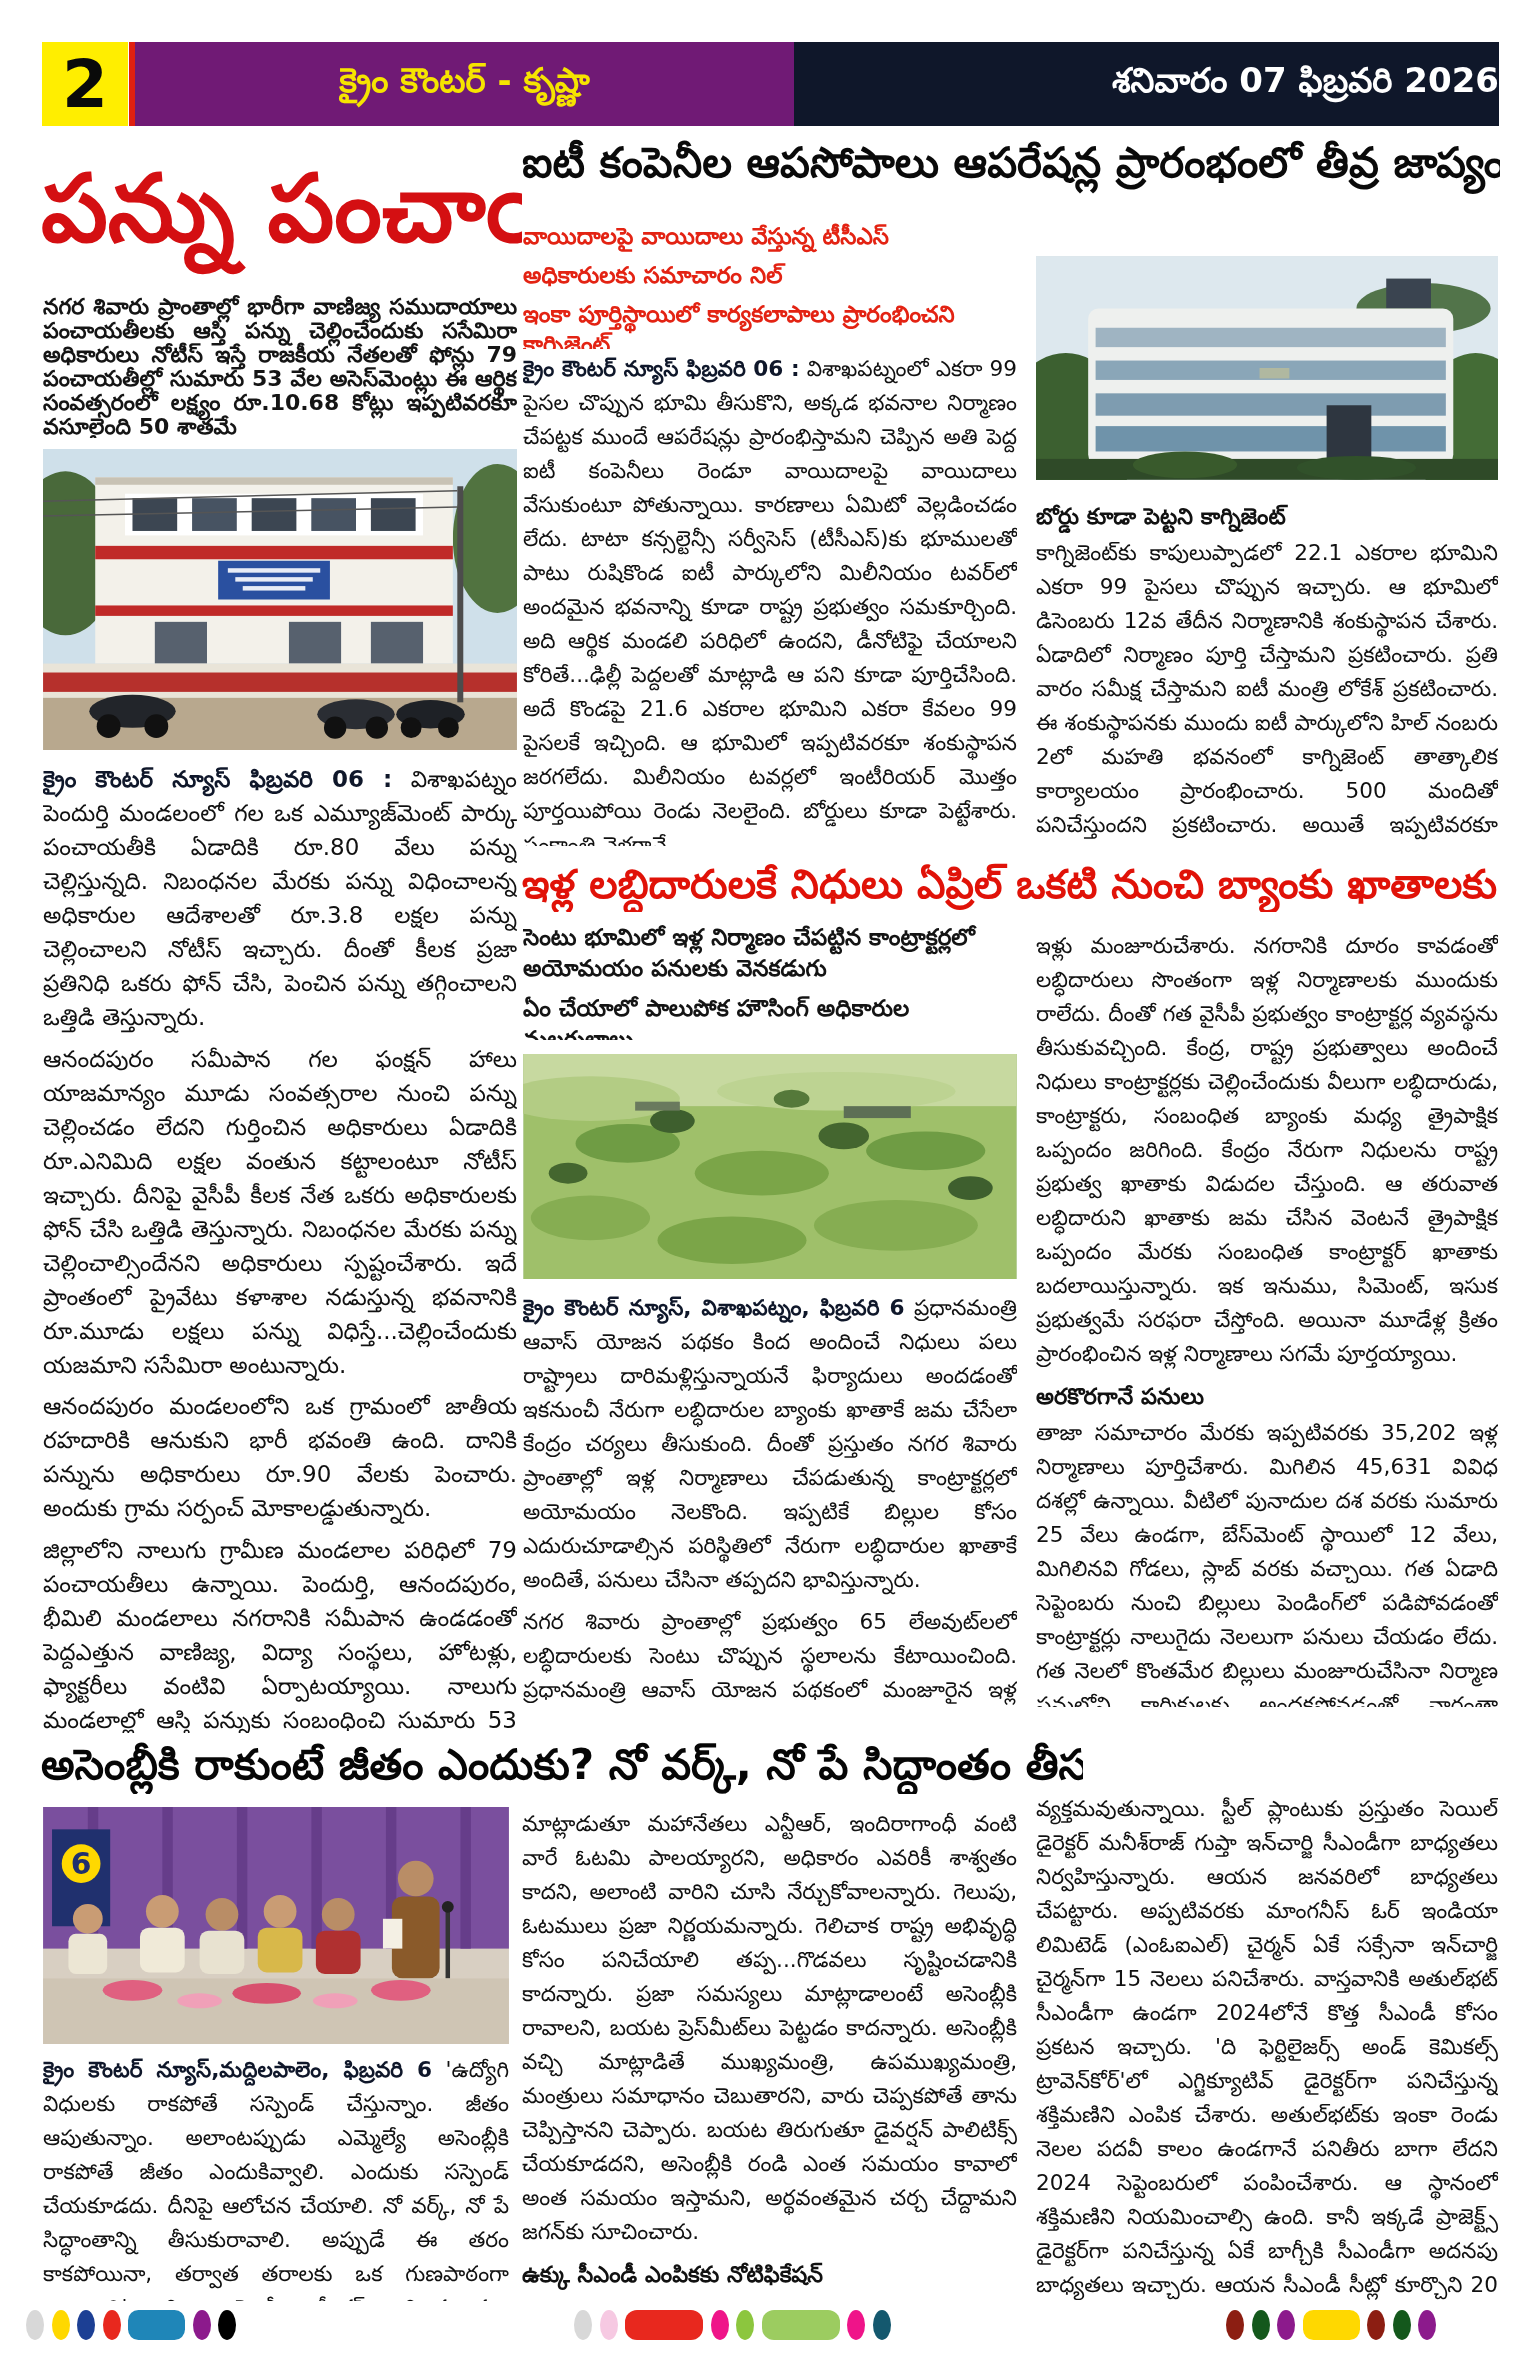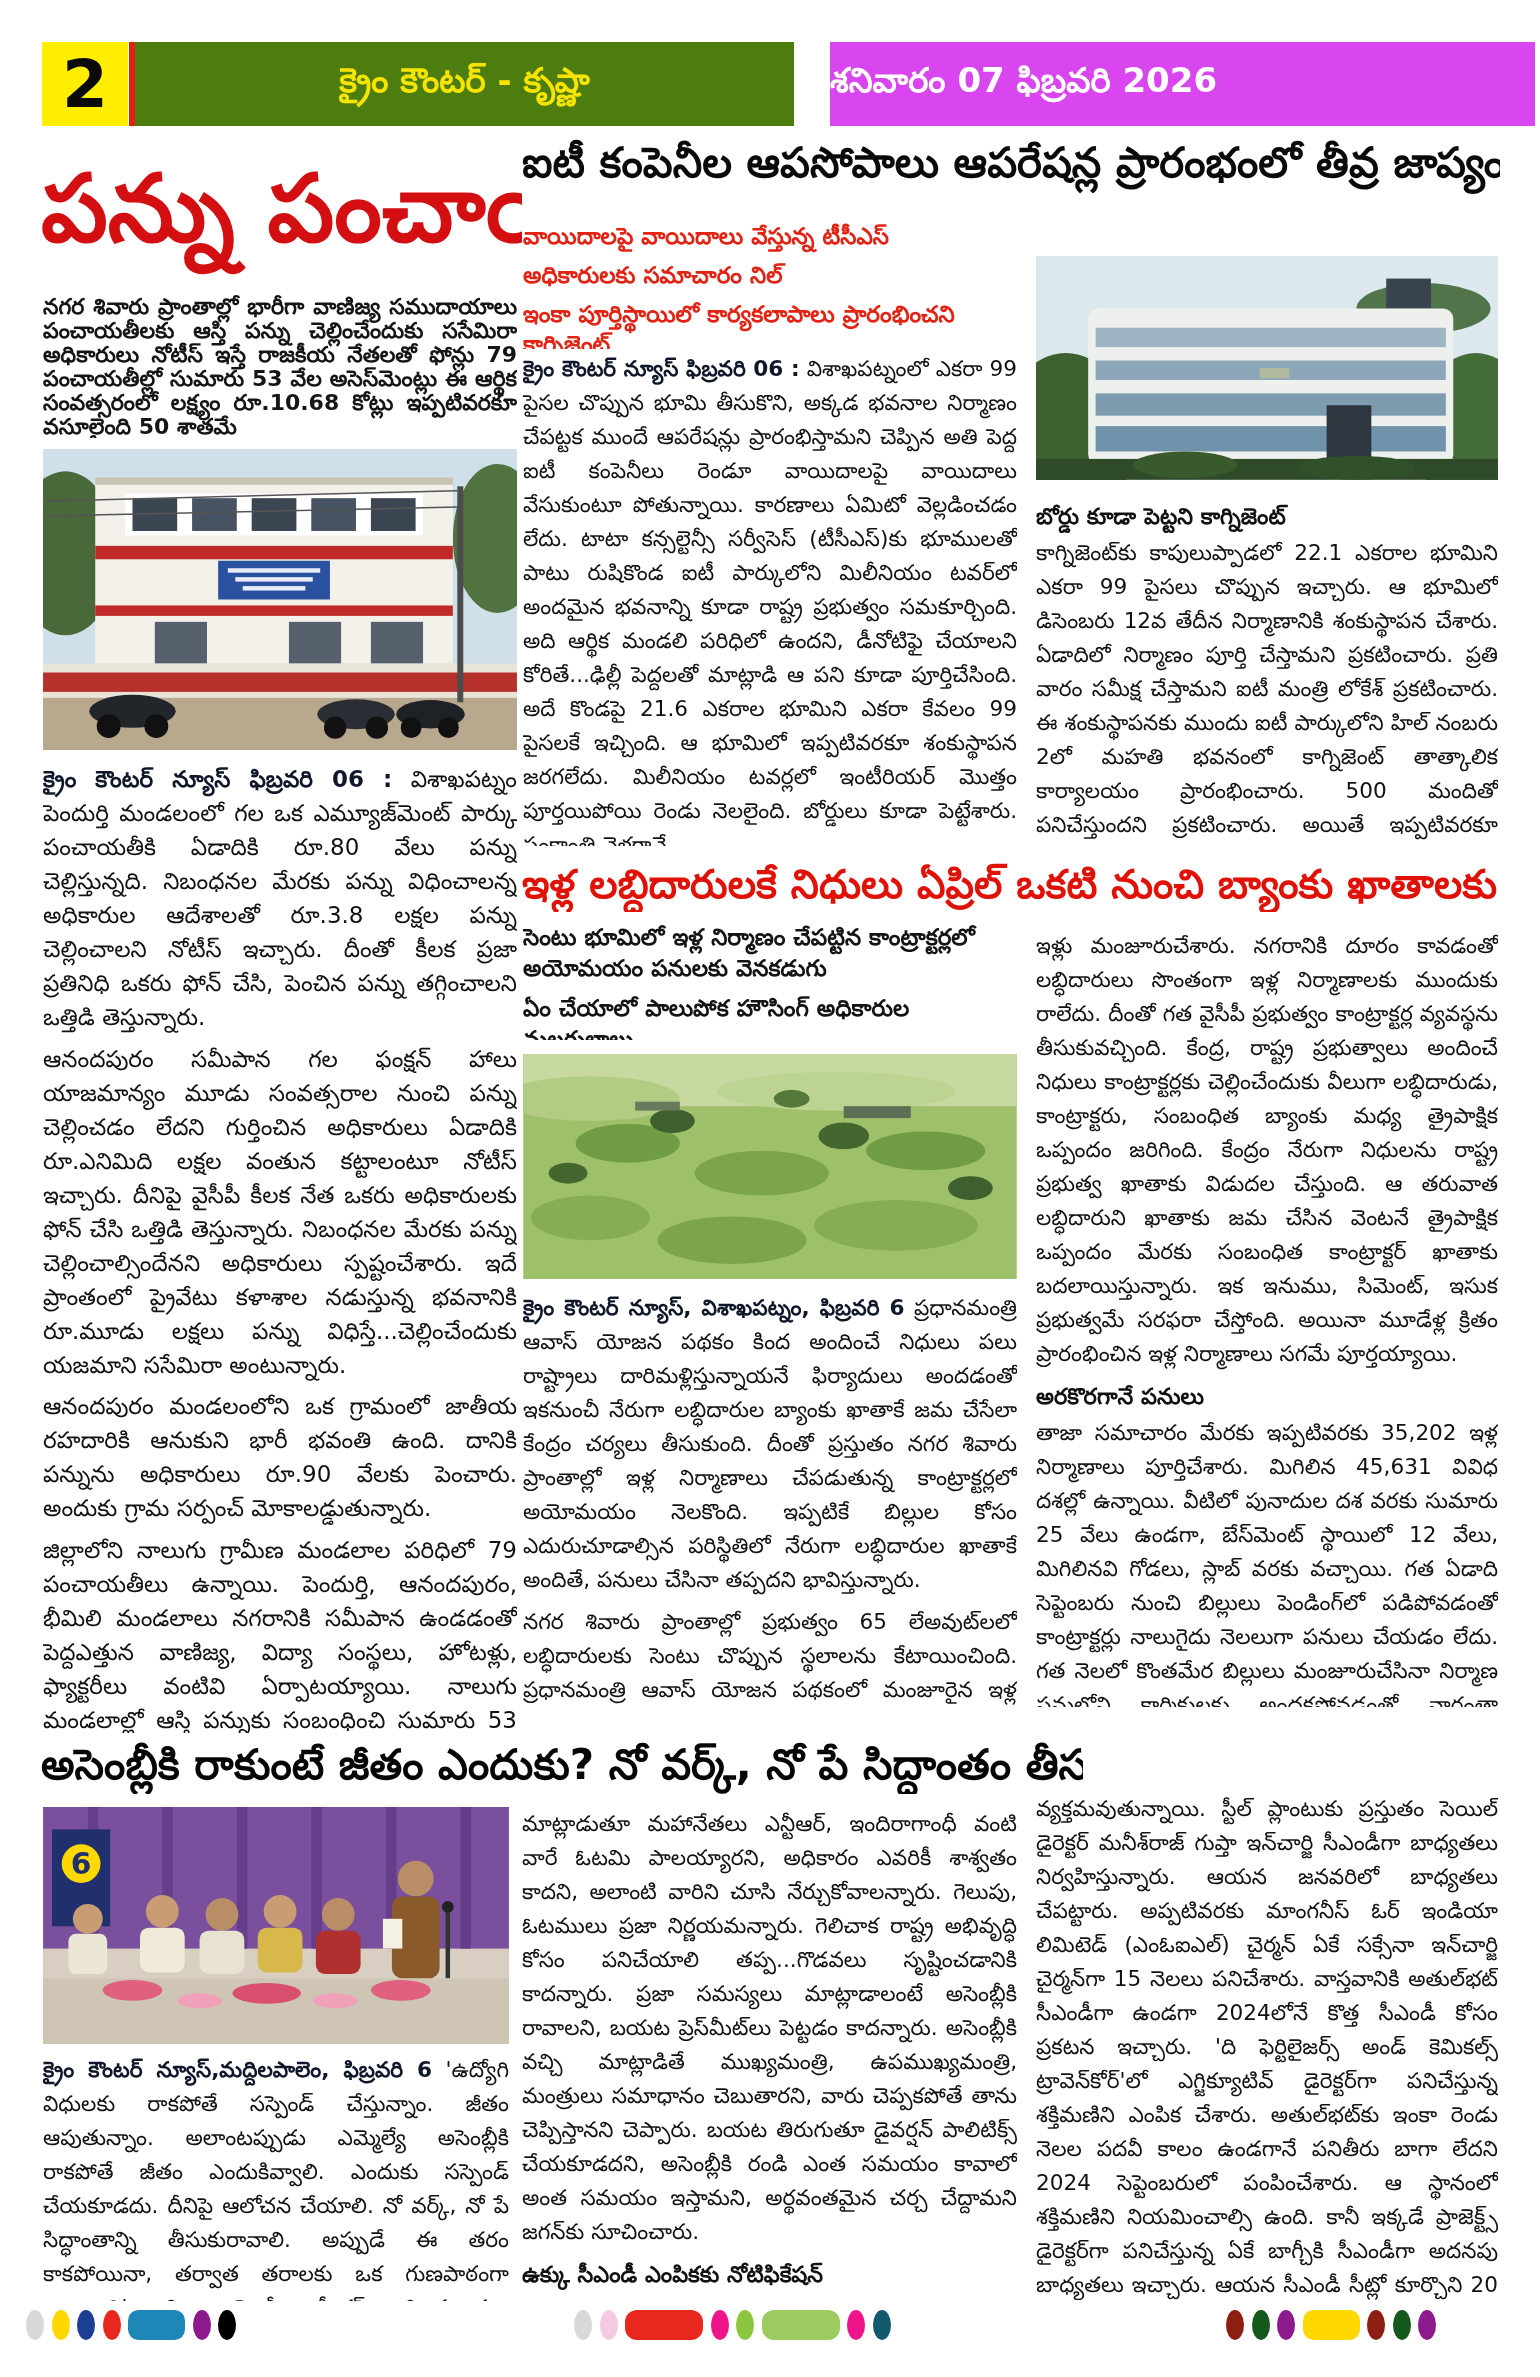--- a/index.html
+++ b/index.html
@@ -3,23 +3,23 @@
 <meta charset="utf-8">
 <style>
   html,body{margin:0;padding:0;background:#ffffff;}
   body{width:1541px;height:2377px;font-family:"DejaVu Sans","Liberation Sans",sans-serif;color:#111;}
   .page{position:relative;width:1541px;height:2377px;background:#ffffff;overflow:hidden;}
   .abs{position:absolute;overflow:hidden;}
 
   
   .page-num{left:42px;top:42px;width:86px;height:84px;background:#ffee00;display:flex;align-items:center;justify-content:center;font-size:66px;font-weight:bold;color:#0a0a0a;}
   .red-sliver{left:129px;top:42px;width:6px;height:84px;background:#e02010;}
-  .band-blue{left:135px;top:42px;width:659px;height:84px;background:#4d7c0f;display:flex;align-items:center;justify-content:center;}
+  .band-blue{left:135px;top:42px;width:659px;height:84px;background:#701a75;display:flex;align-items:center;justify-content:center;}
   .band-blue .t{color:#f6e400;font-size:34px;font-weight:bold;}
-  .band-red{left:830px;top:42px;width:705px;height:84px;background:#d946ef;display:flex;align-items:center;justify-content:flex-start;}
+  .band-red{left:794px;top:42px;width:705px;height:84px;background:#0f172a;display:flex;align-items:center;justify-content:flex-end;}
   .band-red .t{color:#ffffff;font-size:34px;font-weight:bold;}
 
   
   .a1-headline{left:41px;top:139px;width:481px;height:143px;font-size:94px;line-height:140px;font-weight:bold;color:#d40f12;white-space:nowrap;}
   .a1-deck{left:43px;top:295px;width:474px;height:143px;font-size:22px;line-height:24px;font-weight:bold;color:#151515;text-align:justify;}
   .photo-frame{background:#dfe5e2;}
   .a1-photo{left:43px;top:449px;width:474px;height:301px;}
   .a1-body{left:43px;top:762px;width:474px;height:971px;font-size:23px;line-height:34px;text-align:justify;}
 
   

